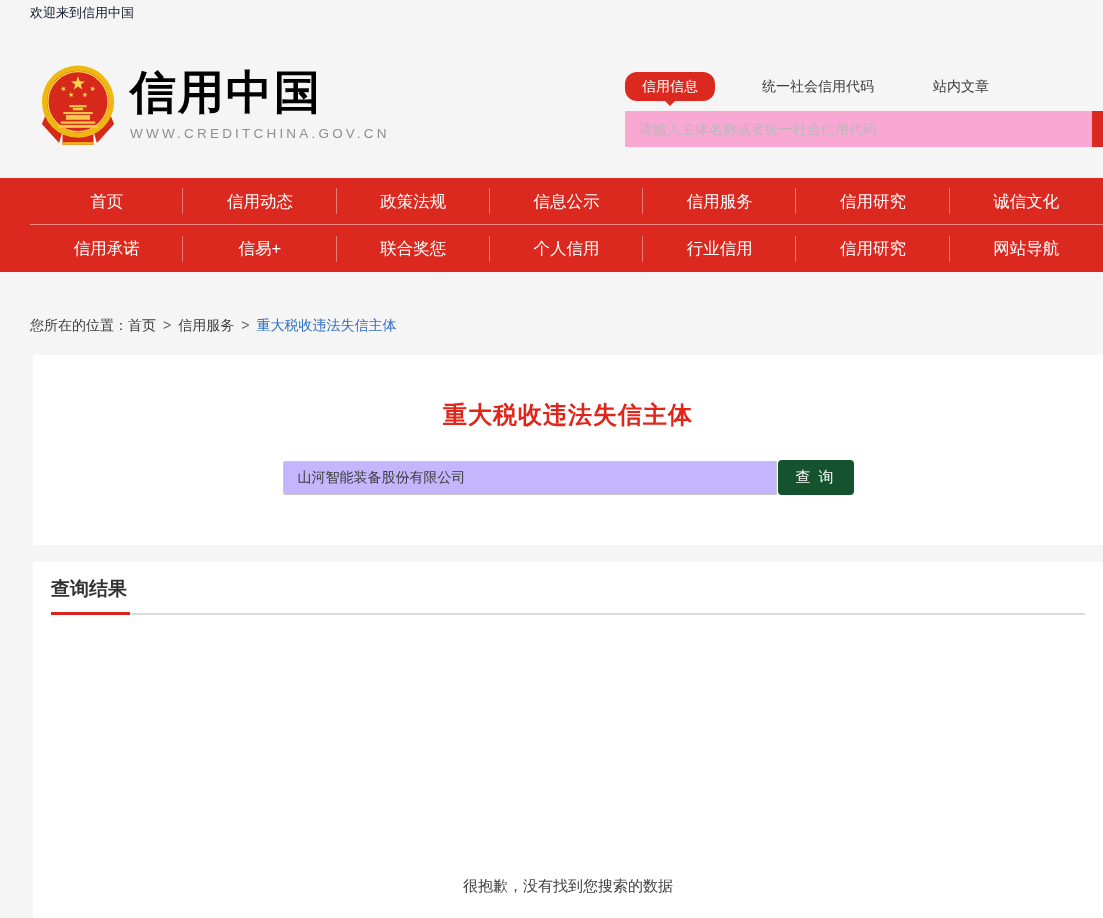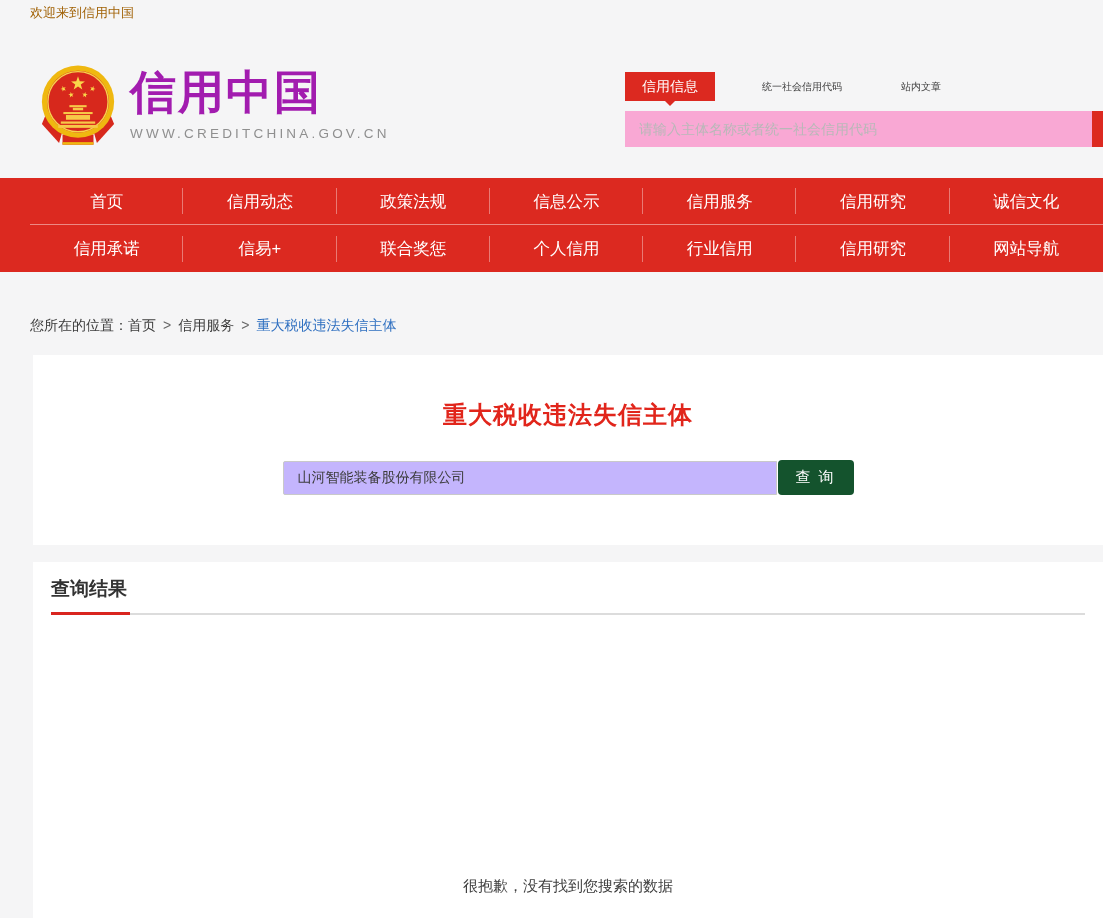--- a/index.html
+++ b/index.html
@@ -4,42 +4,42 @@
 <style>
   * { margin:0; padding:0; box-sizing:border-box; }
   html,body { width:1103px; height:918px; overflow:hidden; }
   body {
     background:#f5f5f6;
     font-family:"Liberation Sans","DejaVu Sans",sans-serif;
     color:#3c3c3c;
     position:relative;
   }
   
-  .topbar { padding:4px 0 0 30px; height:24px; font-size:13px; color:#a16207; }
+  .topbar { padding:4px 0 0 30px; height:24px; font-size:13px; color:#0f172a; }
 
   
   .header { position:relative; height:154px; }
   .logo-link { position:absolute; left:35px; top:38px; display:flex; align-items:flex-start; cursor:pointer; }
   .emblem { width:86px; height:88px; display:block; }
   .logo-text { margin-left:9px; padding-top:4px; }
-  .logo-title { font-size:46px; font-weight:bold; color:#a21caf; letter-spacing:2px; line-height:52px; }
+  .logo-title { font-size:46px; font-weight:bold; color:#000000; letter-spacing:2px; line-height:52px; }
   .logo-url { margin-top:8px; font-size:13.5px; color:#8f8f8f; letter-spacing:3.2px; }
 
   .header-search { position:absolute; left:625px; top:48px; width:530px; }
   .search-tabs { display:flex; align-items:center; height:29px; }
   .tab-pill {
     position:relative; background:#dc2920; color:#fff; font-size:14px;
-    padding:0 17px; height:29px; line-height:29px; border-radius:0; cursor:pointer;
+    padding:0 17px; height:29px; line-height:29px; border-radius:12px; cursor:pointer;
   }
   .tab-pill::after {
     content:""; position:absolute; left:50%; bottom:-5px; margin-left:-5px;
     border-left:5px solid transparent; border-right:5px solid transparent;
     border-top:5px solid #dc2920;
   }
-  .tab-plain { font-size:10px; color:#3c3c3c; cursor:pointer; }
+  .tab-plain { font-size:14px; color:#3c3c3c; cursor:pointer; }
   .tab-plain.t1 { margin-left:47px; }
   .tab-plain.t2 { margin-left:59px; }
   .search-bar { display:flex; margin-top:10px; height:36px; width:527px; }
   .search-bar input {
     flex:0 0 467px; width:467px; height:36px; border:none; outline:none;
     background:#f9a8d4; padding:0 14px; font-size:14px; color:#3c3c3c;
     font-family:inherit;
   }
   .search-bar input::placeholder { color:#b8b8b8; }
   .hdr-search-btn { flex:0 0 60px; height:36px; border:none; background:#dc2920; cursor:pointer; }

